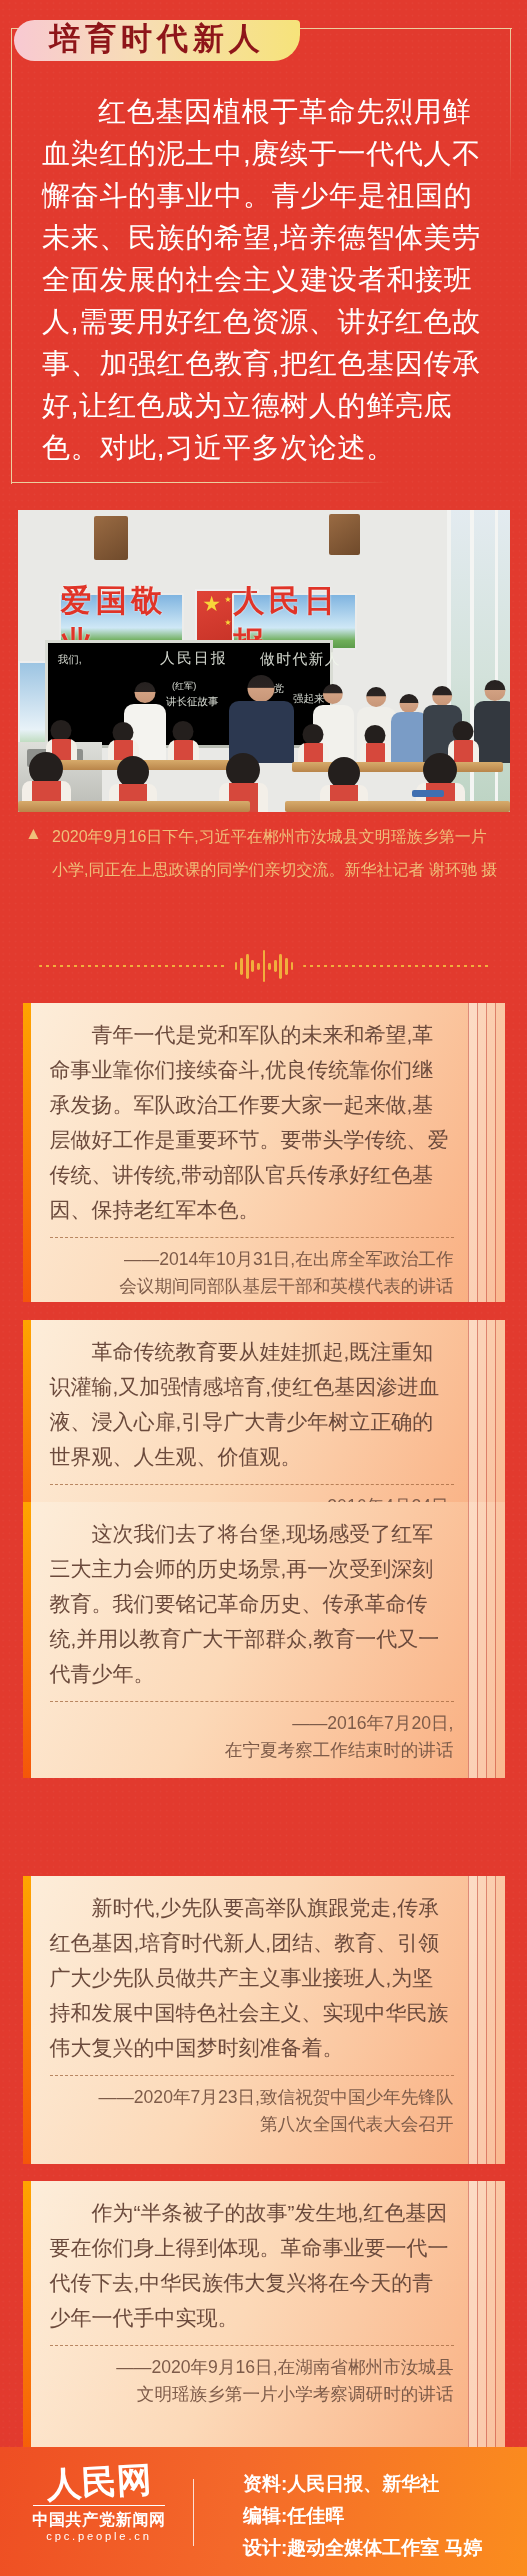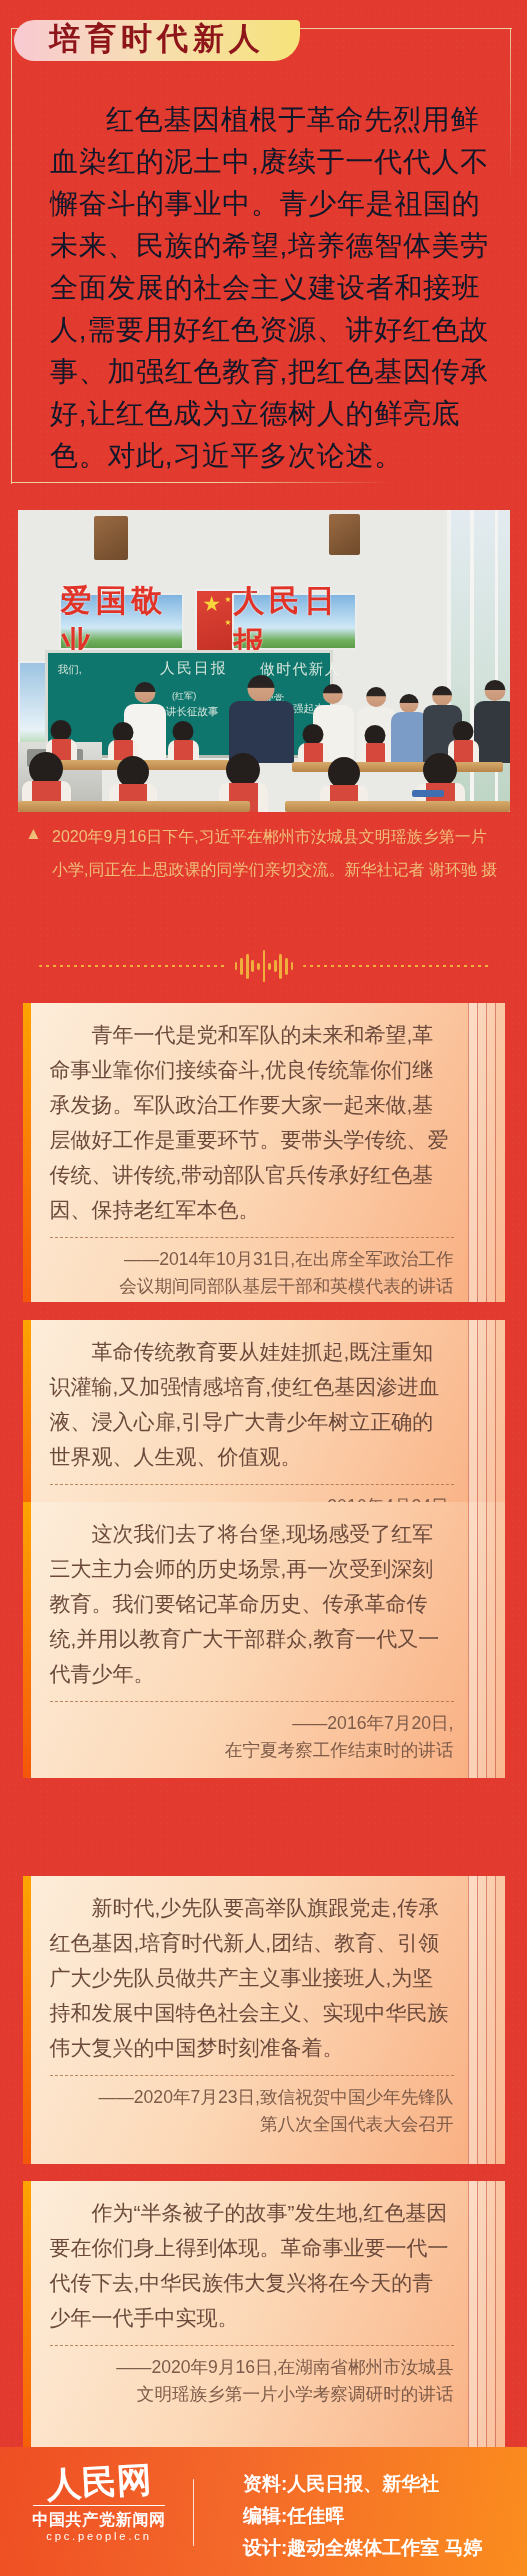--- a/index.html
+++ b/index.html
@@ -17,36 +17,36 @@
   .gl.bottom{left:10.5px;top:482px;width:380px;height:1.4px;background:linear-gradient(90deg,#eccf9f 0%,#eccf9f 55%,rgba(236,207,159,0) 100%);}
 
   
   .badge{position:absolute;left:14px;top:19.7px;width:286px;height:41px;z-index:3;
     background:linear-gradient(90deg,#f8c9d2 0%,#f7ddb4 45%,#f6e37a 100%);
     border-radius:21px 4.2px 27px 21px;display:flex;align-items:center;justify-content:center;}
   .badge span{font-size:31px;font-weight:bold;color:#8e1519;letter-spacing:4.9px;transform:translateY(-0.7px);}
 
   
   .intro{position:absolute;left:34px;top:83px;width:444px;z-index:2;
-    font-size:28px;line-height:42px;letter-spacing:0.7px;color:#0f172a;text-indent:2em;margin:16px;}
+    font-size:28px;line-height:42px;letter-spacing:0.7px;color:#ffffff;text-indent:2em;margin:8px;}
 
   
   .photo{position:absolute;left:17.6px;top:510px;width:492px;height:302px;background:#e9e9e6;overflow:hidden;z-index:2;text-decoration:underline;}
   .ph{position:absolute;}
   .window{left:429px;top:0;width:63px;height:302px;background:linear-gradient(180deg,#e3ebf0 0%,#d3e2db 55%,#bcd3c2 100%);border-left:4.2px solid #f2f3f1;}
   .window i{position:absolute;top:0;bottom:0;width:3.5px;background:#f4f5f3;}
   .speaker{background:linear-gradient(145deg,#9a6b43,#6f4a2b);border-radius:2.1px;}
   .banner{top:83px;height:53px;border:2.8px solid #ececea;border-radius:1.4px;
     background:linear-gradient(180deg,#7fb4e0 0%,#cfe8f6 62%,#6fae5a 86%,#5d9c4b 100%);
     display:flex;align-items:center;justify-content:center;}
   .banner b{font-size:31px;color:#e03428;letter-spacing:4.2px;text-shadow:0 0 2.1px rgba(255,255,255,.9);}
   .flag{left:177px;top:79px;width:60px;height:59px;background:linear-gradient(160deg,#e04437,#c22f24);border:2.1px solid #eee;}
   .flag .s1{position:absolute;left:5.6px;top:1.4px;color:#f8d53a;font-size:21px;}
   .flag .s2{position:absolute;color:#f8d53a;font-size:7.7px;}
-  .board{left:27.4px;top:140px;width:282px;height:102px;background:#0f766e;border:3.5px solid #d9dcd4;border-bottom-color:#b9bdb4;}
+  .board{left:27.4px;top:130px;width:282px;height:102px;background:#000000;border:3.5px solid #d9dcd4;border-bottom-color:#b9bdb4;}
   .chalk{position:absolute;color:rgba(240,245,235,.88);white-space:nowrap;}
   .poster{left:0px;top:151px;width:32px;height:95px;background:linear-gradient(180deg,#9cc4e2,#e8f2f8 70%,#8fc27c);border:2.1px solid #eee;}
   .cabinet{left:0px;top:232px;width:84px;height:70px;background:linear-gradient(180deg,#dedfda,#b9bab4);}
   .cabinet i{position:absolute;left:9.8px;top:7px;width:56px;height:18.3px;background:#8e908c;border-radius:2.1px;}
   .adult .head{position:absolute;left:50%;transform:translateX(-50%);top:0;border-radius:50%;
     background:linear-gradient(180deg,#262120 0%,#2a2422 46%,#d2a182 48%,#c79678 100%);}
   .adult .body{position:absolute;left:0;right:0;bottom:0;border-radius:9.8px 9.8px 0 0;}
   .stu .head{position:absolute;left:50%;transform:translateX(-50%);top:0;border-radius:50%;background:#241f1d;}
   .stu .body{position:absolute;left:0;right:0;bottom:0;border-radius:8.4px 8.4px 0 0;
     background:linear-gradient(90deg,#f3efe8 0 20%,#d6483c 20% 80%,#f3efe8 80%);}

